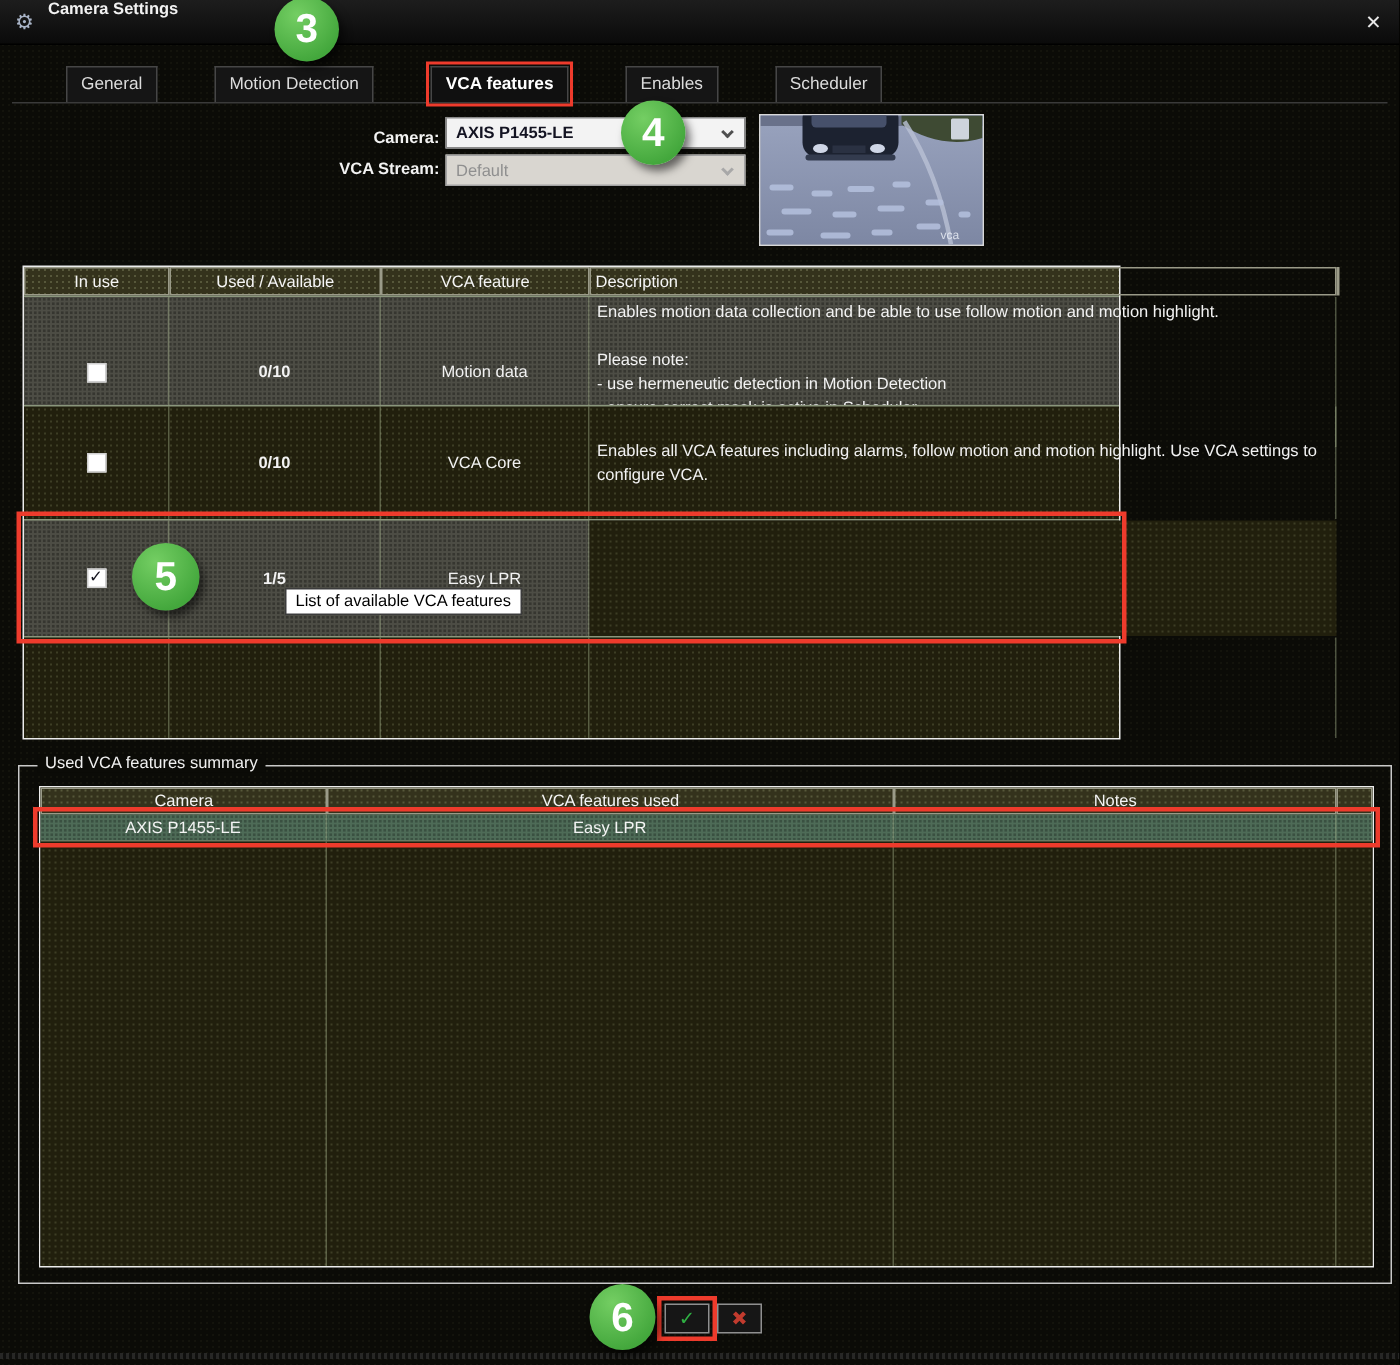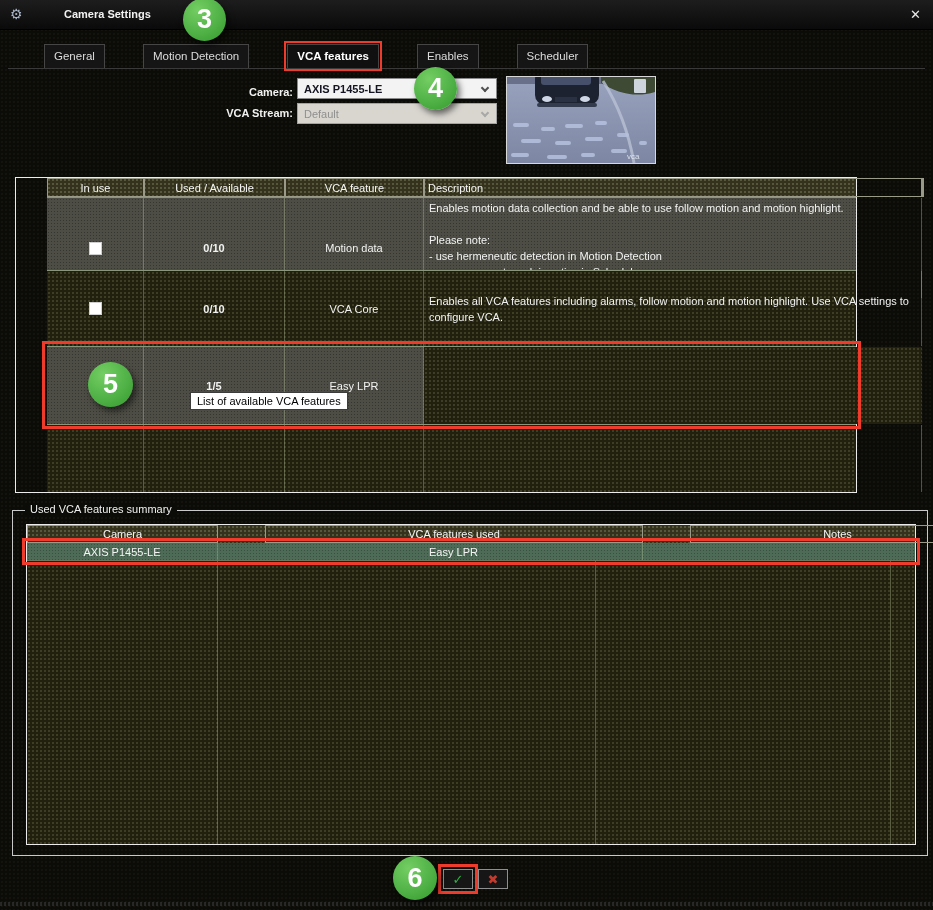--- a/index.html
+++ b/index.html
@@ -4,21 +4,21 @@
 <style>
   html,body{margin:0;padding:0;background:#000;}
   *{box-sizing:border-box;font-family:"Liberation Sans","DejaVu Sans",sans-serif;}
   #window{position:relative;width:933px;height:910px;background:#0b0b07;overflow:hidden;
     background-image:radial-gradient(rgba(120,120,80,.08) 1px,transparent 1px);background-size:4px 4px;}
 
   
   .titlebar{position:absolute;left:0;top:0;width:933px;height:30px;
     background:linear-gradient(#1d1d1d,#0a0a0a);border-bottom:1px solid #000;}
   .gear{position:absolute;left:10px;top:6px;font-size:14px;color:#a9b4c7;line-height:16px;}
-  .wtitle{position:absolute;left:32px;top:8px;font-size:11px;color:#f2f2f2;font-weight:700;margin-left:32px;}
+  .wtitle{position:absolute;left:32px;top:0;font-size:11px;color:#f2f2f2;font-weight:700;}
   .close-x{position:absolute;right:12px;top:7px;font-size:13px;color:#e9e9e9;font-weight:700;cursor:pointer;}
 
   
   .tabbar{position:absolute;left:8px;top:44px;height:24px;display:flex;}
   .tab{height:24px;line-height:22px;padding:0 9px;margin-right:2px;font-size:11.5px;color:#dcdcdc;
     background:#151515;border:1px solid #464646;border-bottom:none;white-space:nowrap;cursor:pointer;margin-left:36px;}
   .tab.selected{color:#ffffff;font-weight:700;background:#101010;}
   .tabline{position:absolute;left:8px;top:68px;width:917px;height:1px;background:#3a3a3a;}
 
   
@@ -31,22 +31,22 @@
   .combo.disabled .chev{border-color:#a8a8a8;}
 
   .preview{position:absolute;left:506px;top:76px;width:150px;height:88px;border:1px solid #d8d8d8;background:#7e88a4;}
 
   
   .dots-olive{background-color:#211f0d;background-image:radial-gradient(rgba(160,170,120,.22) 1px,transparent 1px);background-size:4px 4px;}
   .dots-gray{background-color:#4d4d45;background-image:radial-gradient(rgba(0,0,0,.30) 1px,transparent 1px);background-size:3px 3px;}
   .dots-header{background-color:#34321c;background-image:radial-gradient(rgba(190,200,150,.25) 1px,transparent 1px);background-size:4px 4px;}
   .dots-green{background-color:#4e6b57;background-image:radial-gradient(rgba(0,0,0,.25) 1px,transparent 1px);background-size:3px 3px;}
 
-  .vca-table{position:absolute;left:15px;top:177px;width:842px;height:316px;border:1px solid #ececec;
-    display:flex;flex-direction:column;padding-left:31px;}
+  .vca-table{position:absolute;left:15px;top:177px;width:732px;height:316px;border:1px solid #ececec;
+    display:flex;flex-direction:column;}
   .grid-main{display:grid;grid-template-columns:97px 141px 139px 498px 1fr;}
   .hcell{height:19px;display:flex;align-items:center;justify-content:center;font-size:11px;color:#f5f5f5;
     border:1px solid #9a9a88;}
   .hcell.left{justify-content:flex-start;padding-left:3px;}
   .t-row{border-top:1px solid #8a967c;}
   .t-row .cell{display:flex;align-items:center;justify-content:center;font-size:11px;color:#f2f2f2;
     border-right:1px solid rgba(175,190,150,.40);}
   .t-row .cell.desc{justify-content:flex-start;padding:2px 5px;}
   .t-row .cell.desc span{white-space:pre-line;line-height:16px;font-size:11px;}
   .t-row .cell.tail{border-right:none;}
@@ -55,21 +55,21 @@
     justify-content:center;font-size:11px;font-weight:700;color:#15151f;line-height:1;cursor:pointer;}
   .filler{flex:1;display:grid;grid-template-columns:97px 141px 139px 498px 1fr;border-top:1px solid #8a967c;}
   .filler div{border-right:1px solid rgba(175,190,150,.40);}
   .filler div:last-child{border-right:none;}
 
   
   .groupbox{position:absolute;left:12px;top:510px;width:916px;height:346px;border:1px solid #c9c9c9;}
   .grouplabel{position:absolute;left:12px;top:-8px;background:#0b0b07;padding:0 5px;font-size:11px;color:#f0f0f0;}
   .sum-table{position:absolute;left:13px;top:13px;width:890px;height:321px;border:1px solid #ececec;
     display:flex;flex-direction:column;}
-  .grid-sum{display:grid;grid-template-columns:191px 378px 295px 1fr;gap:47px;}
+  .grid-sum{display:grid;grid-template-columns:191px 378px 295px 1fr;}
   .sum-row{height:17px;}
   .sum-row .cell{display:flex;align-items:center;justify-content:center;font-size:11px;color:#f4f4f4;
     border-right:1px solid rgba(175,190,150,.40);}
   .sum-filler{flex:1;display:grid;grid-template-columns:191px 378px 295px 1fr;border-top:1px solid #6a7a62;}
   .sum-filler div{border-right:1px solid rgba(175,190,150,.40);}
   .sum-filler div:last-child{border-right:none;}
 
   
   .btn{position:absolute;width:30px;height:20px;background:#161616;border:1px solid #8f8f8f;
     display:flex;align-items:center;justify-content:center;font-size:13px;font-weight:700;cursor:pointer;}

